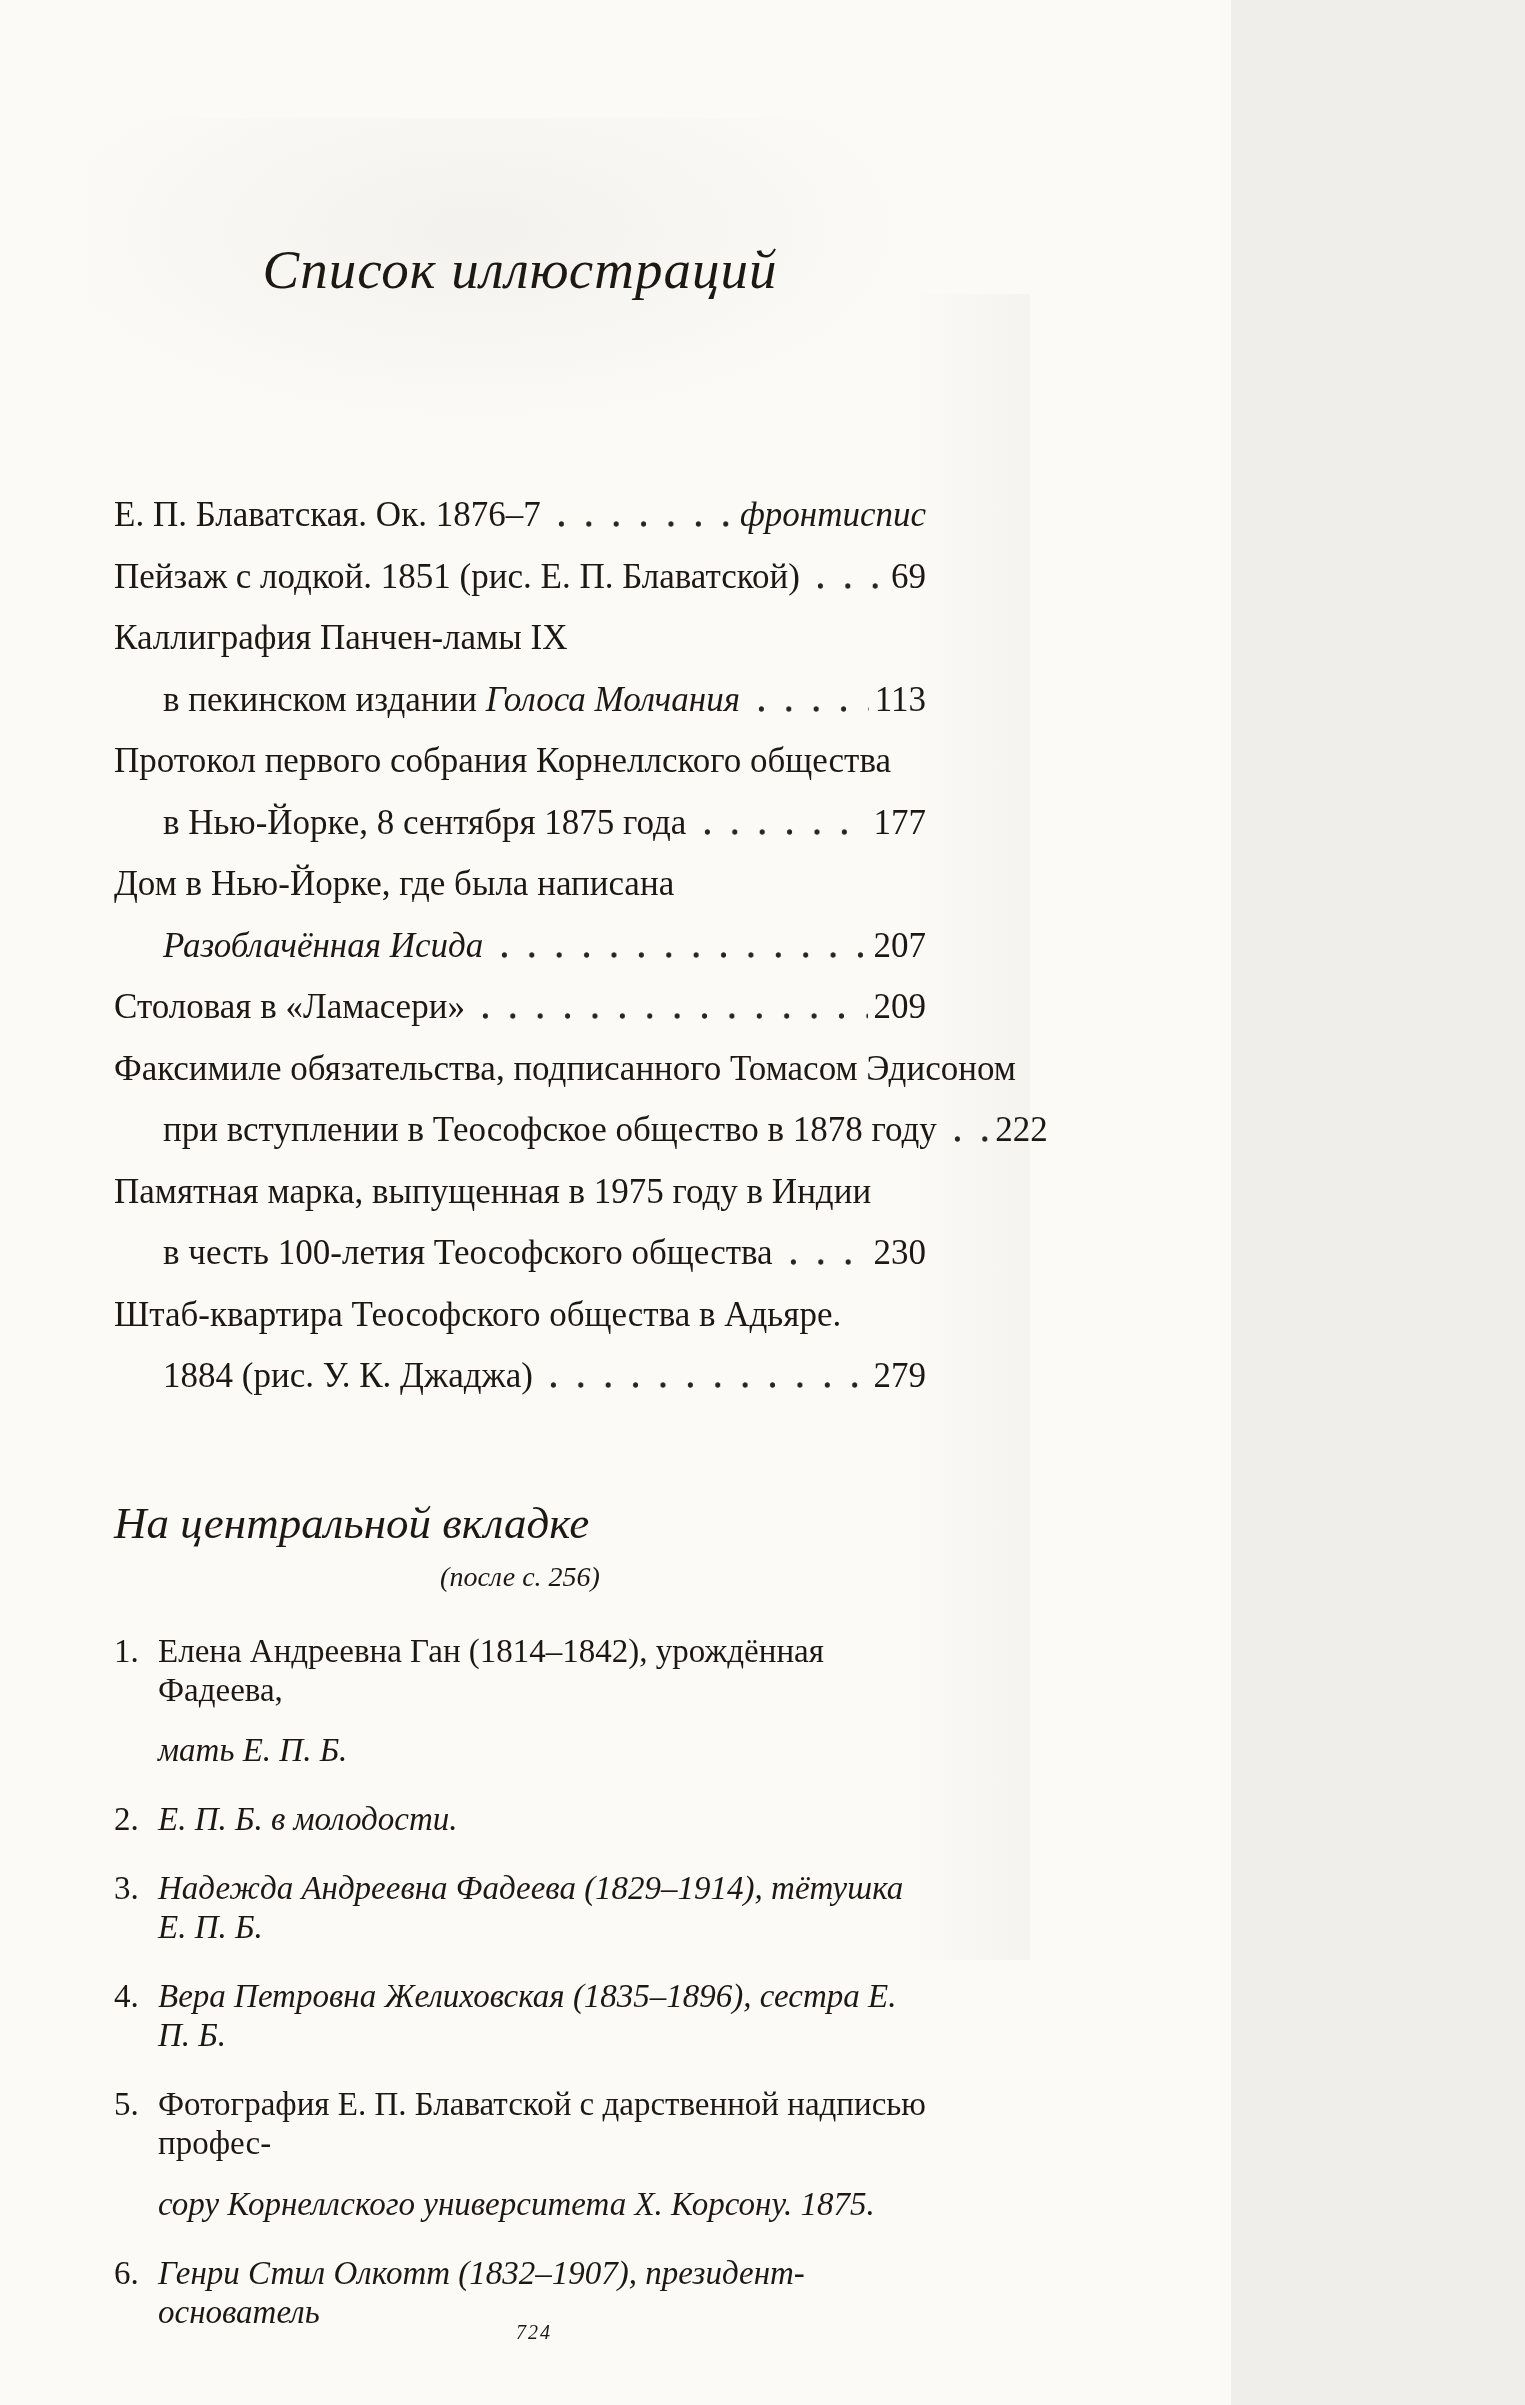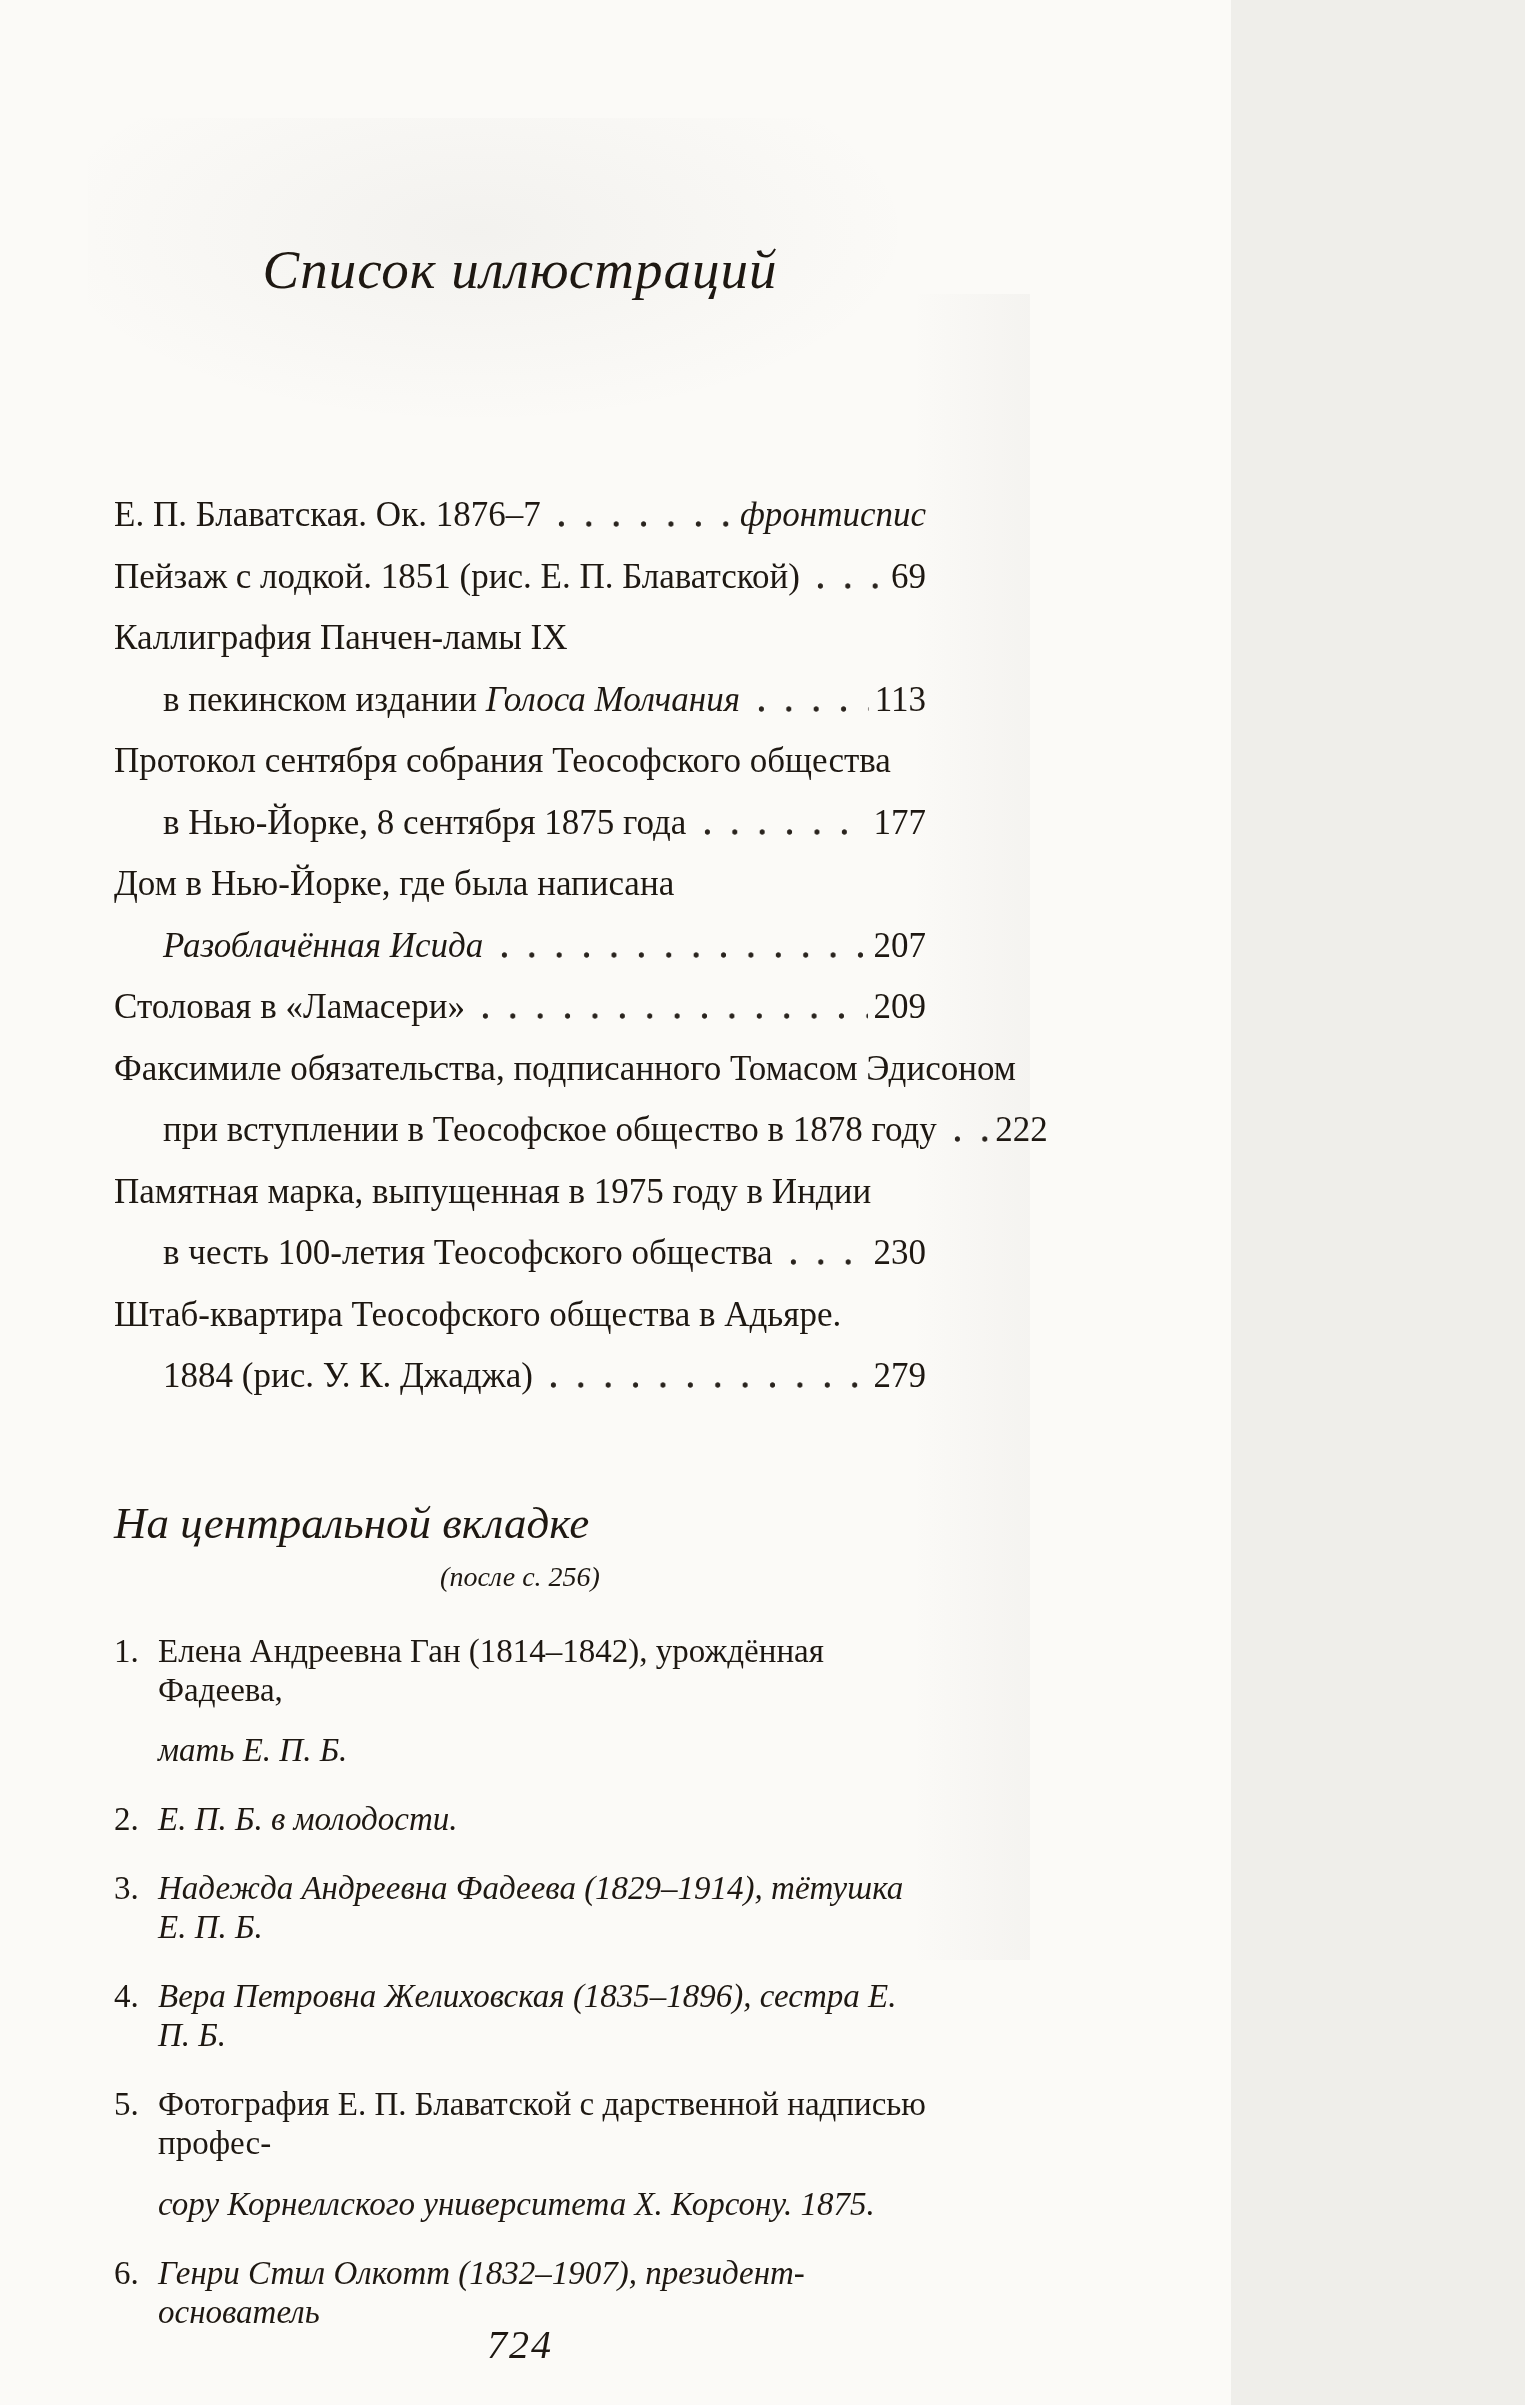--- a/index.html
+++ b/index.html
@@ -40,22 +40,22 @@
   .pg.it { font-style:italic; }
   .plate-head { margin-top:102px; font-style:italic; font-size:45px; }
   .plate-sub  { margin-top:11.8px;  text-align:center; font-style:italic; font-size:28px; }
   .plate-list { margin-top:39px; }
   .plate-item { display:flex; font-size:33px; line-height:39px; margin-bottom:30px; }
   .plate-num  { flex:0 0 44px; }
   .plate-lines { flex:1 1 auto; }
   .pl-line { margin-bottom:21.6px; }
   .pl-line:last-child { margin-bottom:0;font-style:italic; }
   .footer-page {
-    position:absolute; left:114px; width:812px; top:2321px;
-    text-align:center; font-style:italic; font-size:40px; letter-spacing:2px;
+    position:absolute; left:128px; width:812px; top:2321px;
+    text-align:center; font-style:italic; font-size:20px; letter-spacing:2px;
   }
 </style>
 </head>
 <body>
 
 <div class="page">
   <div class="scan-smudge smudge-top"></div>
   <div class="scan-smudge smudge-right"></div>
 
   <div class="content">
@@ -81,21 +81,21 @@
         <span class="row-text"><span>Каллиграфия Панчен-ламы IX</span></span>
       </div>
 
       <div class="toc-row ind">
         <span class="row-text"><span>в пекинском издании </span><span class="i">Голоса Молчания</span></span>
         <span class="leader"></span>
         <span class="pg">113</span>
       </div>
 
       <div class="toc-row">
-        <span class="row-text"><span>Протокол сентября собрания Теософского общества</span></span>
+        <span class="row-text"><span>Протокол первого собрания Корнеллского общества</span></span>
       </div>
 
       <div class="toc-row ind">
         <span class="row-text"><span>в Нью-Йорке, 8 сентября 1875 года</span></span>
         <span class="leader"></span>
         <span class="pg">177</span>
       </div>
 
       <div class="toc-row">
         <span class="row-text"><span>Дом в Нью-Йорке, где была написана</span></span>

